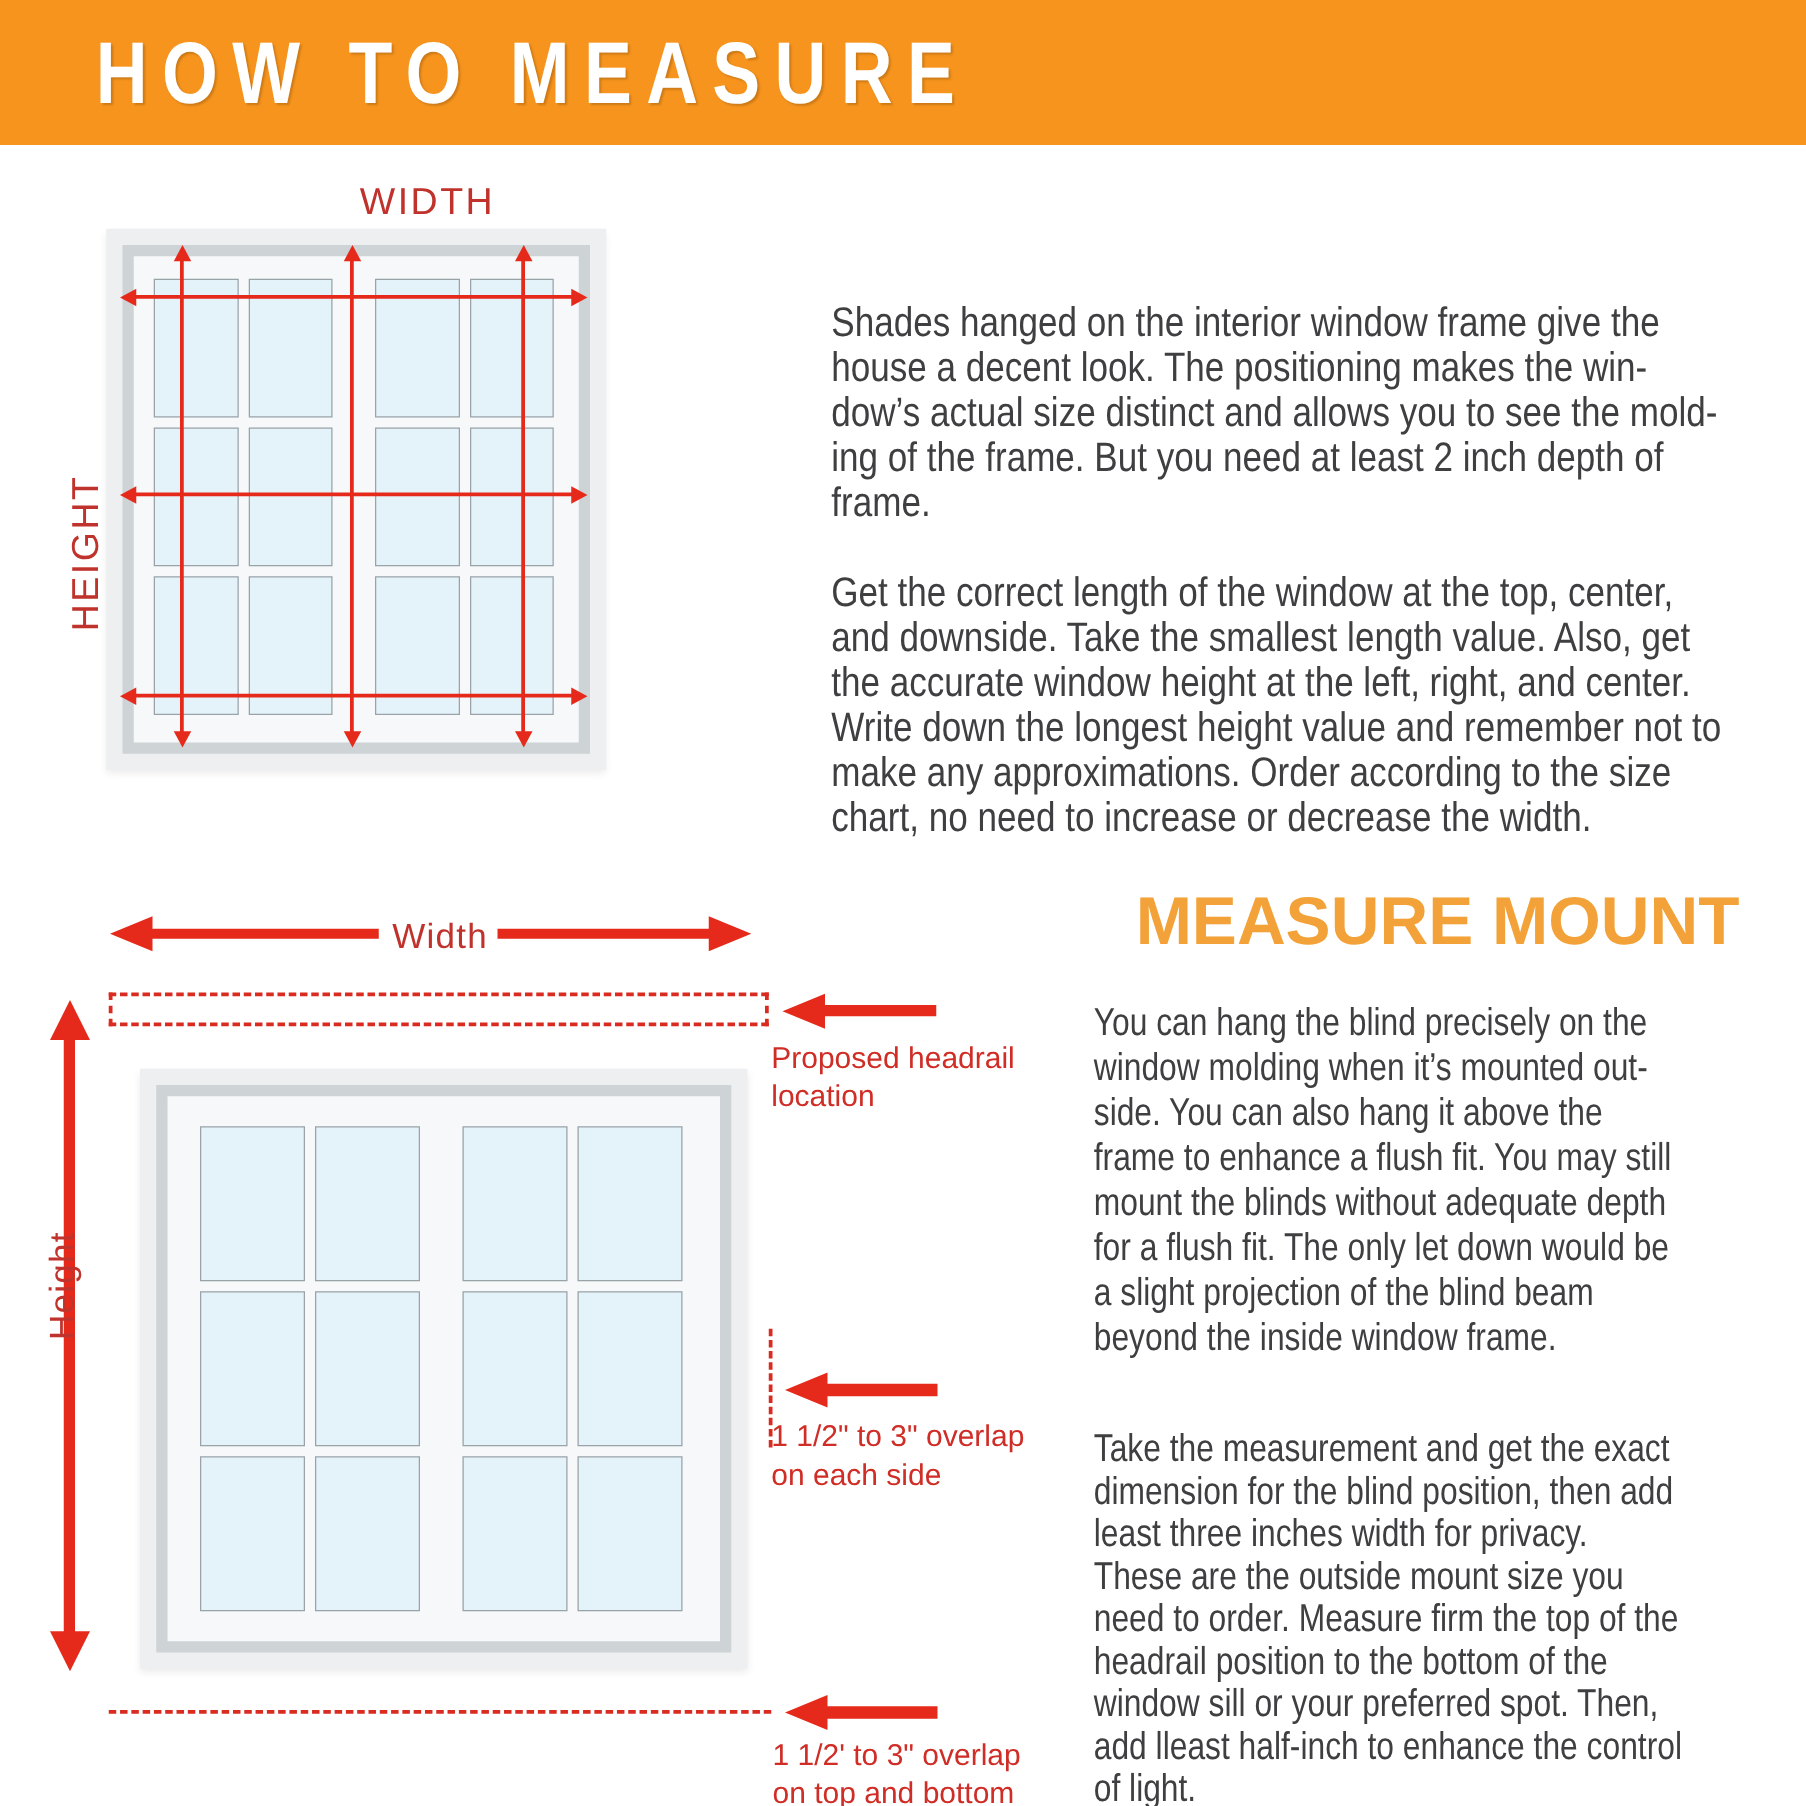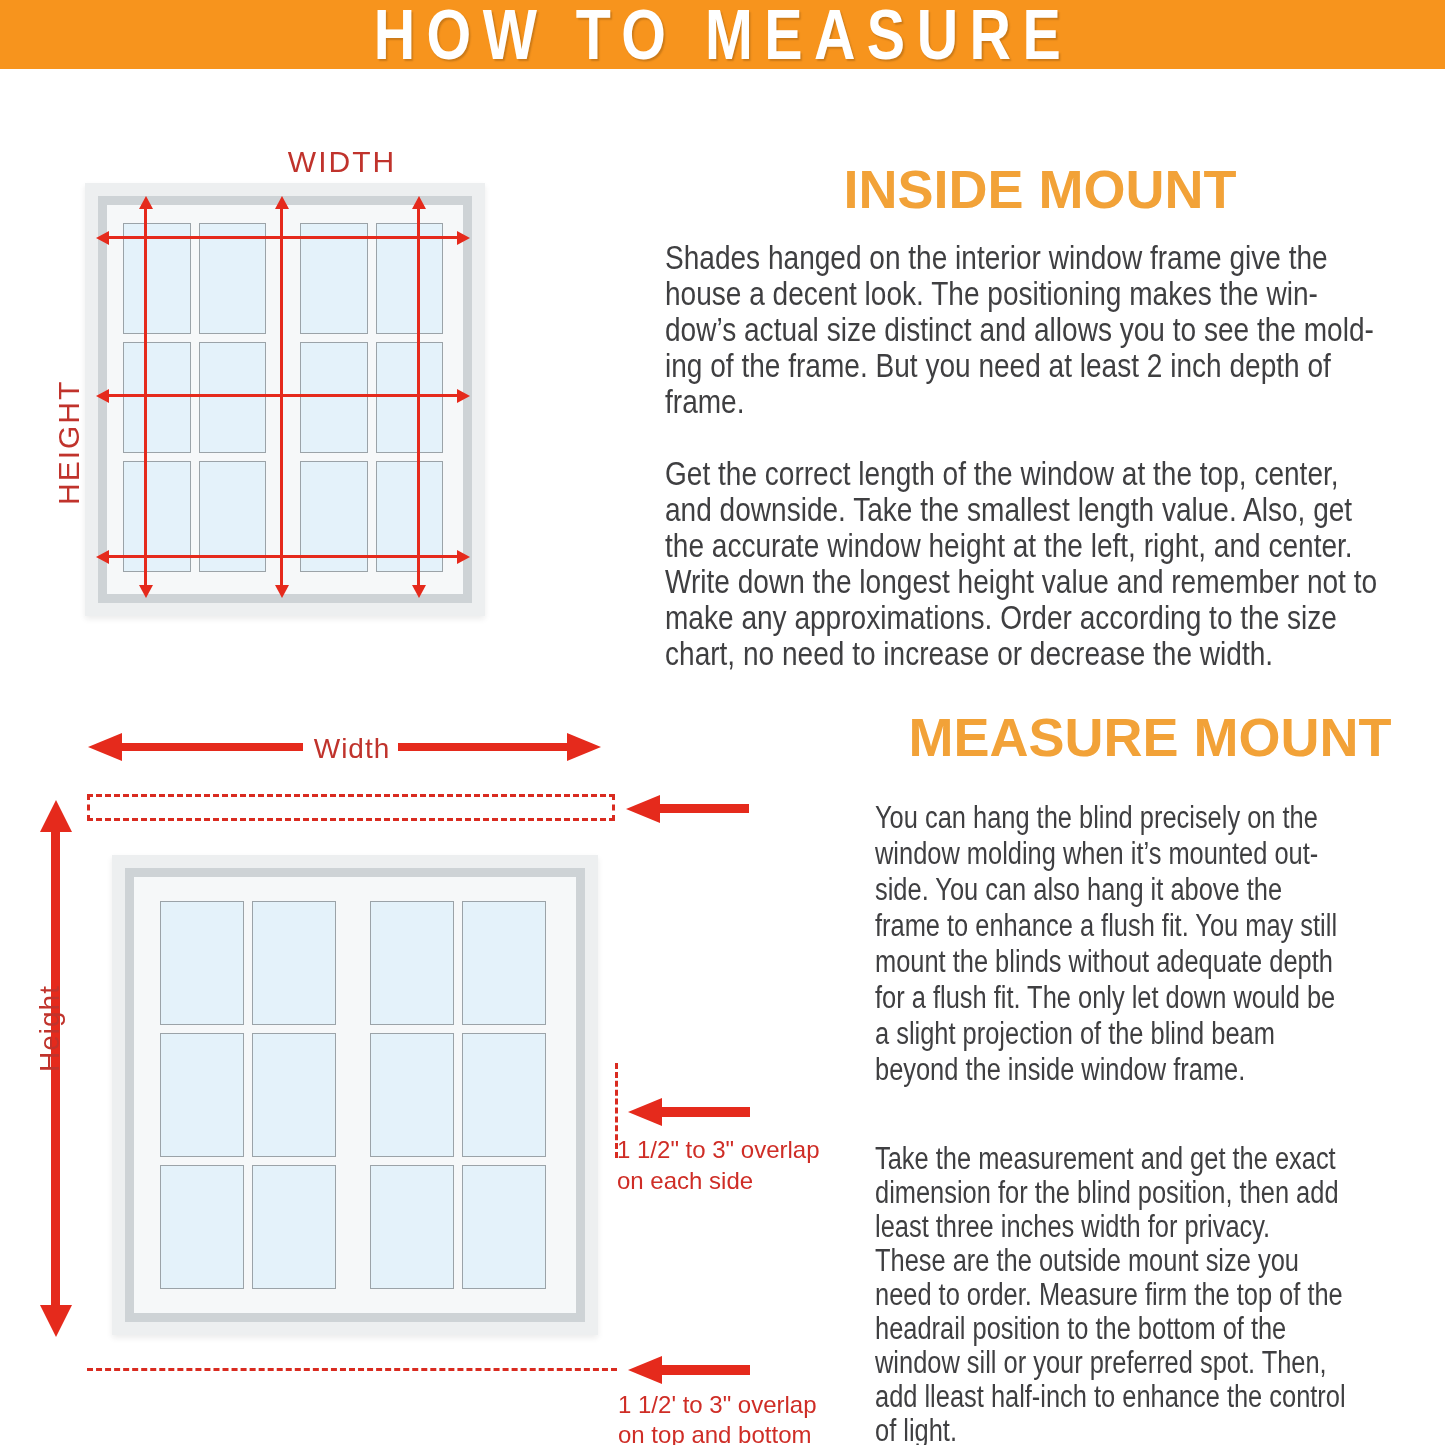--- a/index.html
+++ b/index.html
@@ -3,22 +3,22 @@
 <meta charset="utf-8">
 <style>
   html,body { margin:0; padding:0; background:#ffffff; }
   .canvas {
     position:relative; width:1445px; height:1445px; overflow:hidden;
     background:#ffffff; font-family:"Liberation Sans", sans-serif;
   }
 
   
   .banner {
-    position:absolute; left:0; top:0; width:1445px; height:69px;
-    background:#f7941d; display:flex; align-items:center; justify-content:center;
+    position:absolute; left:0; top:0; width:1445px; height:116px;
+    background:#f7941d; display:flex; align-items:center; 
   }
   .banner span {
     display:inline-block; color:#ffffff; font-weight:bold; font-size:70px;
     letter-spacing:14px; transform:scaleX(0.82); transform-origin:center;
     text-shadow:2px 2px 2px rgba(0,0,0,0.18); white-space:nowrap;
   }
 
   
   .mount-heading {
     position:absolute; text-align:center; font-weight:bold; font-size:54px;
@@ -117,20 +117,22 @@
   <div class="ha" style="left:108px; top:236px; width:350px;"></div>
   <div class="ha" style="left:108px; top:394px; width:350px;"></div>
   <div class="ha" style="left:108px; top:555px; width:350px;"></div>
 
   <div class="thick left" style="left:121px; top:743px; width:182px; height:8px;"></div>
   <div class="red-caps" style="left:312px; top:733px; width:80px; text-align:center; font-size:28px; letter-spacing:1px;">Width</div>
   <div class="thick right" style="left:398px; top:743px; width:170px; height:8px;"></div>
 
   <div class="dash-rect" style="left:87px; top:794px; width:528px; height:27px;"></div>
   <div class="thick left" style="left:659px; top:804px; width:90px; height:9px;"></div>
+  <div class="red-label" style="left:617px; top:831px;">Proposed headrail
+location</div>
 
   <div class="thickv" style="left:51px; top:830px; height:477px;"></div>
   <div class="red-caps vlabel" style="left:34px; top:1072px; font-size:28px; letter-spacing:1px;">Height</div>
 
   <div class="window" style="left:112px; top:855px; width:486px; height:480px;">
     <div class="w-bezel"></div>
     <div class="w-inner"></div>
     <div class="w-panes" style="left:48px; top:46px; right:52px; bottom:46px;">
       <div class="pane" style="grid-area:1/1"></div>
       <div class="pane" style="grid-area:1/3"></div>
@@ -150,21 +152,20 @@
   <div class="dash-v" style="left:615px; top:1063px; height:95px;"></div>
   <div class="thick left" style="left:661px; top:1107px; width:89px; height:10px;"></div>
   <div class="red-label" style="left:617px; top:1134px;">1 1/2" to 3" overlap
 on each side</div>
 
   <div class="dash-h" style="left:87px; top:1368px; width:530px;"></div>
   <div class="thick left" style="left:661px; top:1365px; width:89px; height:10px;"></div>
   <div class="red-label" style="left:618px; top:1390px; line-height:30px;">1 1/2' to 3" overlap
 on top and bottom</div>
 
-  <div class="mount-heading" style="left:660px; top:158px; width:760px;">INSIDE MOUNT</div>
 
   <div class="body-par par-inside" style="left:665px; top:240px;">Shades hanged on the interior window frame give the
 house a decent look. The positioning makes the win-
 dow’s actual size distinct and allows you to see the mold-
 ing of the frame. But you need at least 2 inch depth of
 frame.</div>
 
   <div class="body-par par-inside" style="left:665px; top:456px;">Get the correct length of the window at the top, center,
 and downside. Take the smallest length value. Also, get
 the accurate window height at the left, right, and center.

